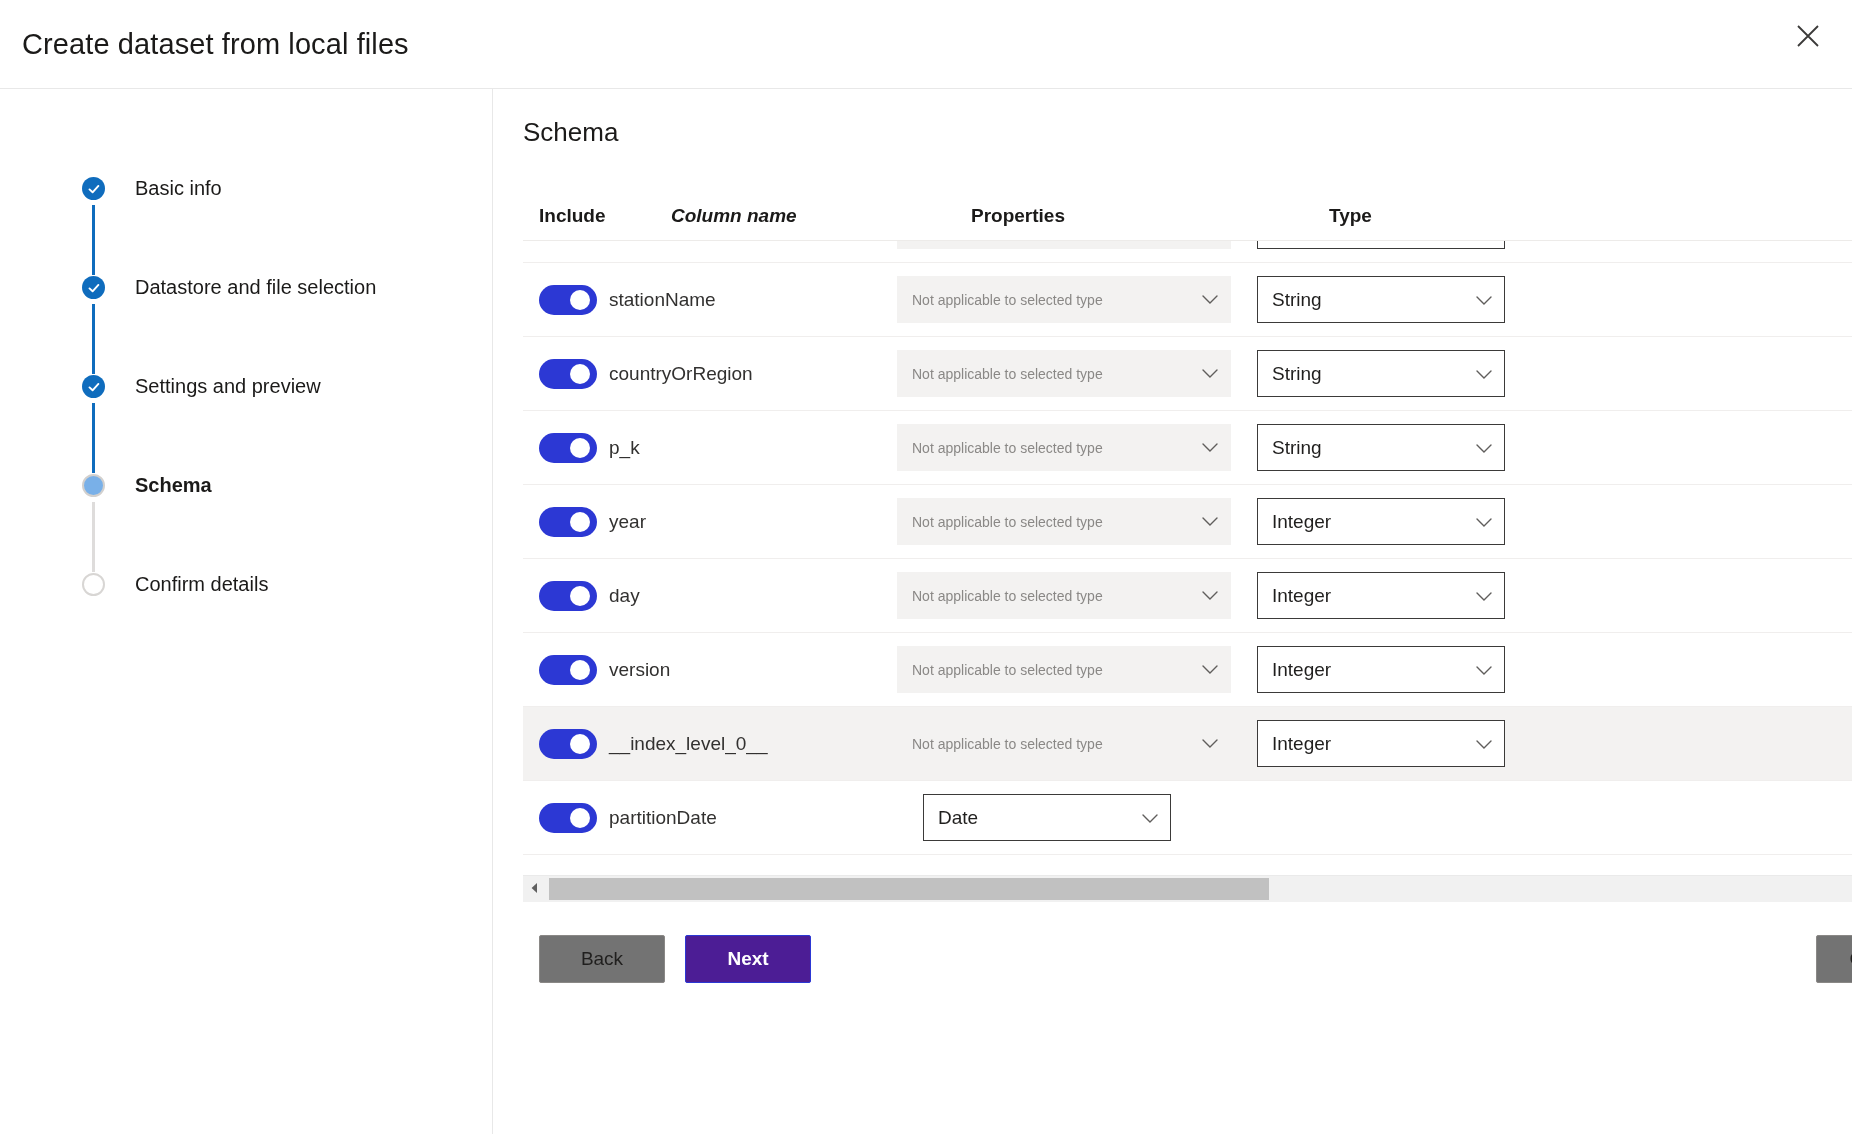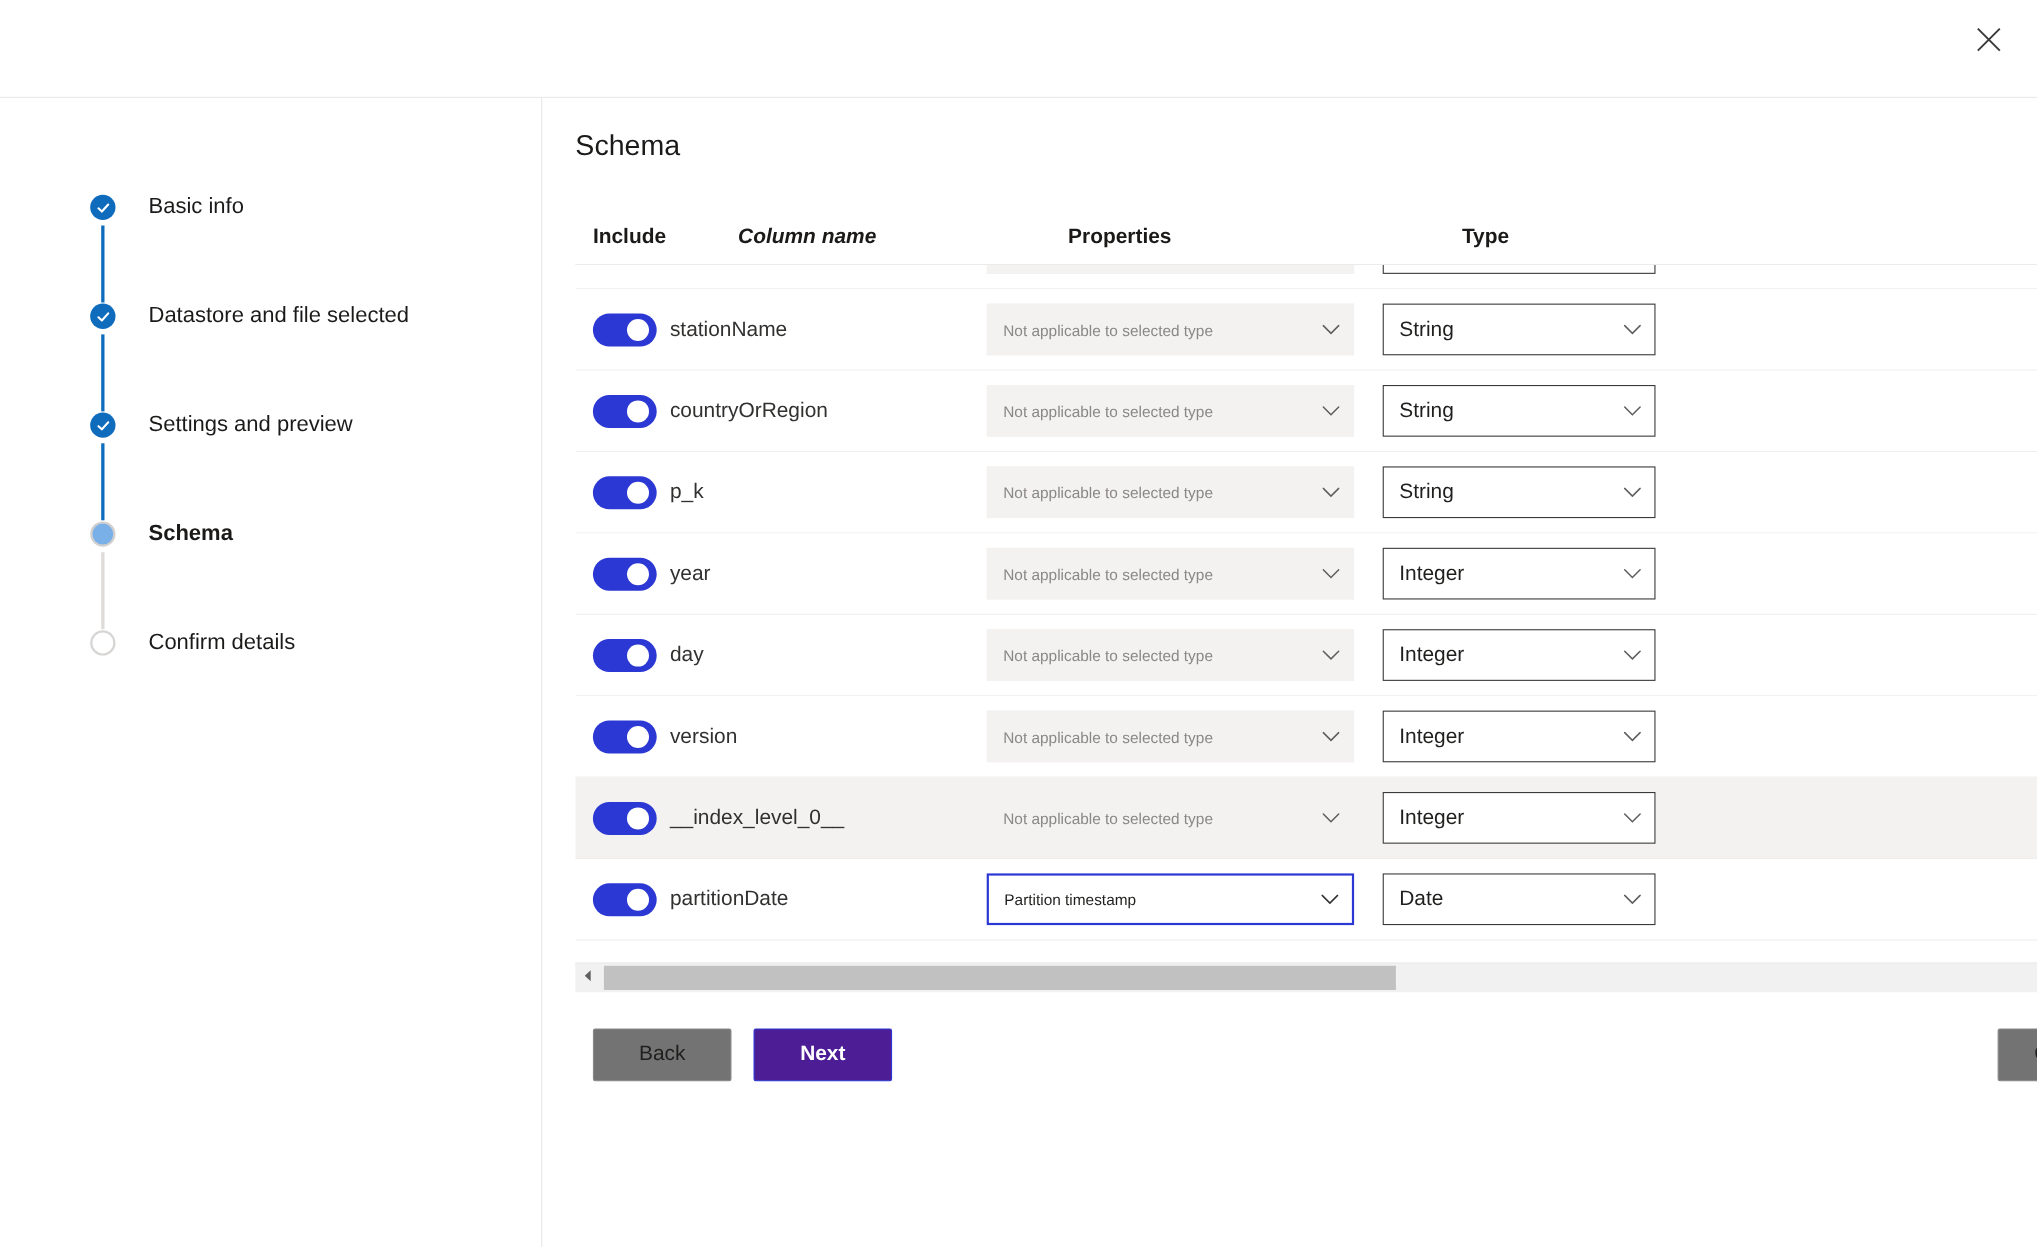--- a/index.html
+++ b/index.html
@@ -275,20 +275,21 @@
     min-width: 126px;
     padding: 0 20px;
     margin-left: 20px;
   }
   .btn-cancel { margin-left: auto; min-width: 126px; }
 </style>
 </head>
 <body>
 
 <div class="dialog-header">
+  <div class="dialog-title">Create dataset from local files</div>
   <button class="close-button" aria-label="Close">
     <span>
       <svg width="26" height="26" viewBox="0 0 26 26">
         <path d="M3 3 L23 23 M23 3 L3 23" stroke="#3b3a39" stroke-width="1.8" fill="none"></path>
       </svg>
     </span>
   </button>
 </div>
 
 <div class="dialog-body">
@@ -310,21 +311,21 @@
 
       <div class="step">
         <div class="step-marker">
           <div class="step-dot-done">
             <svg width="14" height="14" viewBox="0 0 14 14">
               <path d="M2.5 7.4 L5.6 10.3 L11.4 3.9" stroke="#ffffff" stroke-width="1.9" fill="none" stroke-linecap="round" stroke-linejoin="round"></path>
             </svg>
           </div>
           <div class="step-connector"></div>
         </div>
-        <div class="step-label">Datastore and file selected</div>
+        <div class="step-label">Datastore and file selection</div>
       </div>
 
       <div class="step">
         <div class="step-marker">
           <div class="step-dot-done">
             <svg width="14" height="14" viewBox="0 0 14 14">
               <path d="M2.5 7.4 L5.6 10.3 L11.4 3.9" stroke="#ffffff" stroke-width="1.9" fill="none" stroke-linecap="round" stroke-linejoin="round"></path>
             </svg>
           </div>
           <div class="step-connector"></div>
@@ -504,26 +505,20 @@
                   <span class="chev"><svg width="16" height="10" viewBox="0 0 16 10">
                       <path d="M1 1 L8 8 L15 1" stroke="currentColor" stroke-width="1.4" fill="none" stroke-linecap="round"></path>
                     </svg></span>
                 </div>
               </div>
               <div class="srow">
                 <div class="toggle">
                   <div class="knob"></div>
                 </div>
                 <div class="cell-name">partitionDate</div>
-                <div class="prop-dd active">
-                  <span>Partition timestamp</span>
-                  <span class="chev"><svg width="16" height="10" viewBox="0 0 16 10">
-                      <path d="M1 1 L8 8 L15 1" stroke="currentColor" stroke-width="1.4" fill="none" stroke-linecap="round"></path>
-                    </svg></span>
-                </div>
                 <div class="prop-spacer"></div>
                 <div class="type-dd">
                   <span>Date</span>
                   <span class="chev"><svg width="16" height="10" viewBox="0 0 16 10">
                       <path d="M1 1 L8 8 L15 1" stroke="currentColor" stroke-width="1.4" fill="none" stroke-linecap="round"></path>
                     </svg></span>
                 </div>
               </div>
             </div>
 

